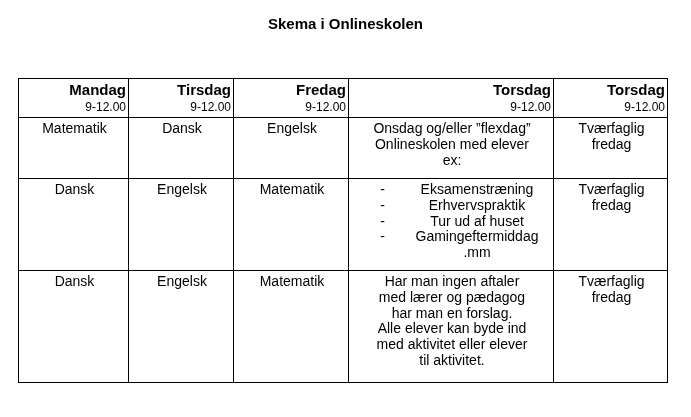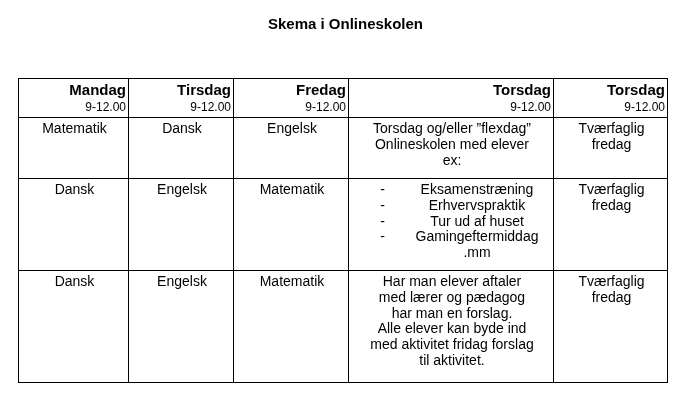--- a/index.html
+++ b/index.html
@@ -100,21 +100,21 @@
         </th>
       </tr>
     </thead>
     <tbody>
 
       <tr class="row-1">
         <td>Matematik</td>
         <td>Dansk</td>
         <td>Engelsk</td>
         <td class="torsdag-cell italic">
-          <div>Torsdag og/eller ”flexdag”</div>
+          <div>Onsdag og/eller ”flexdag”</div>
           <div>Onlineskolen med elever</div>
           <div>ex:</div>
         </td>
         <td>Tværfaglig fredag</td>
       </tr>
 
       <tr class="row-2">
         <td>Dansk</td>
         <td>Engelsk</td>
         <td>Matematik</td>
@@ -140,25 +140,25 @@
           </div>
         </td>
         <td>Tværfaglig fredag</td>
       </tr>
 
       <tr class="row-3">
         <td>Dansk</td>
         <td>Engelsk</td>
         <td>Matematik</td>
         <td class="torsdag-cell italic">
-          <div>Har man elever aftaler</div>
+          <div>Har man ingen aftaler</div>
           <div>med lærer og pædagog</div>
           <div>har man en forslag.</div>
           <div>Alle elever kan byde ind</div>
-          <div>med aktivitet fridag forslag</div>
+          <div>med aktivitet eller elever</div>
           <div>til aktivitet.</div>
         </td>
         <td>Tværfaglig fredag</td>
       </tr>
 
     </tbody>
   </table>
 
 </div>
 

